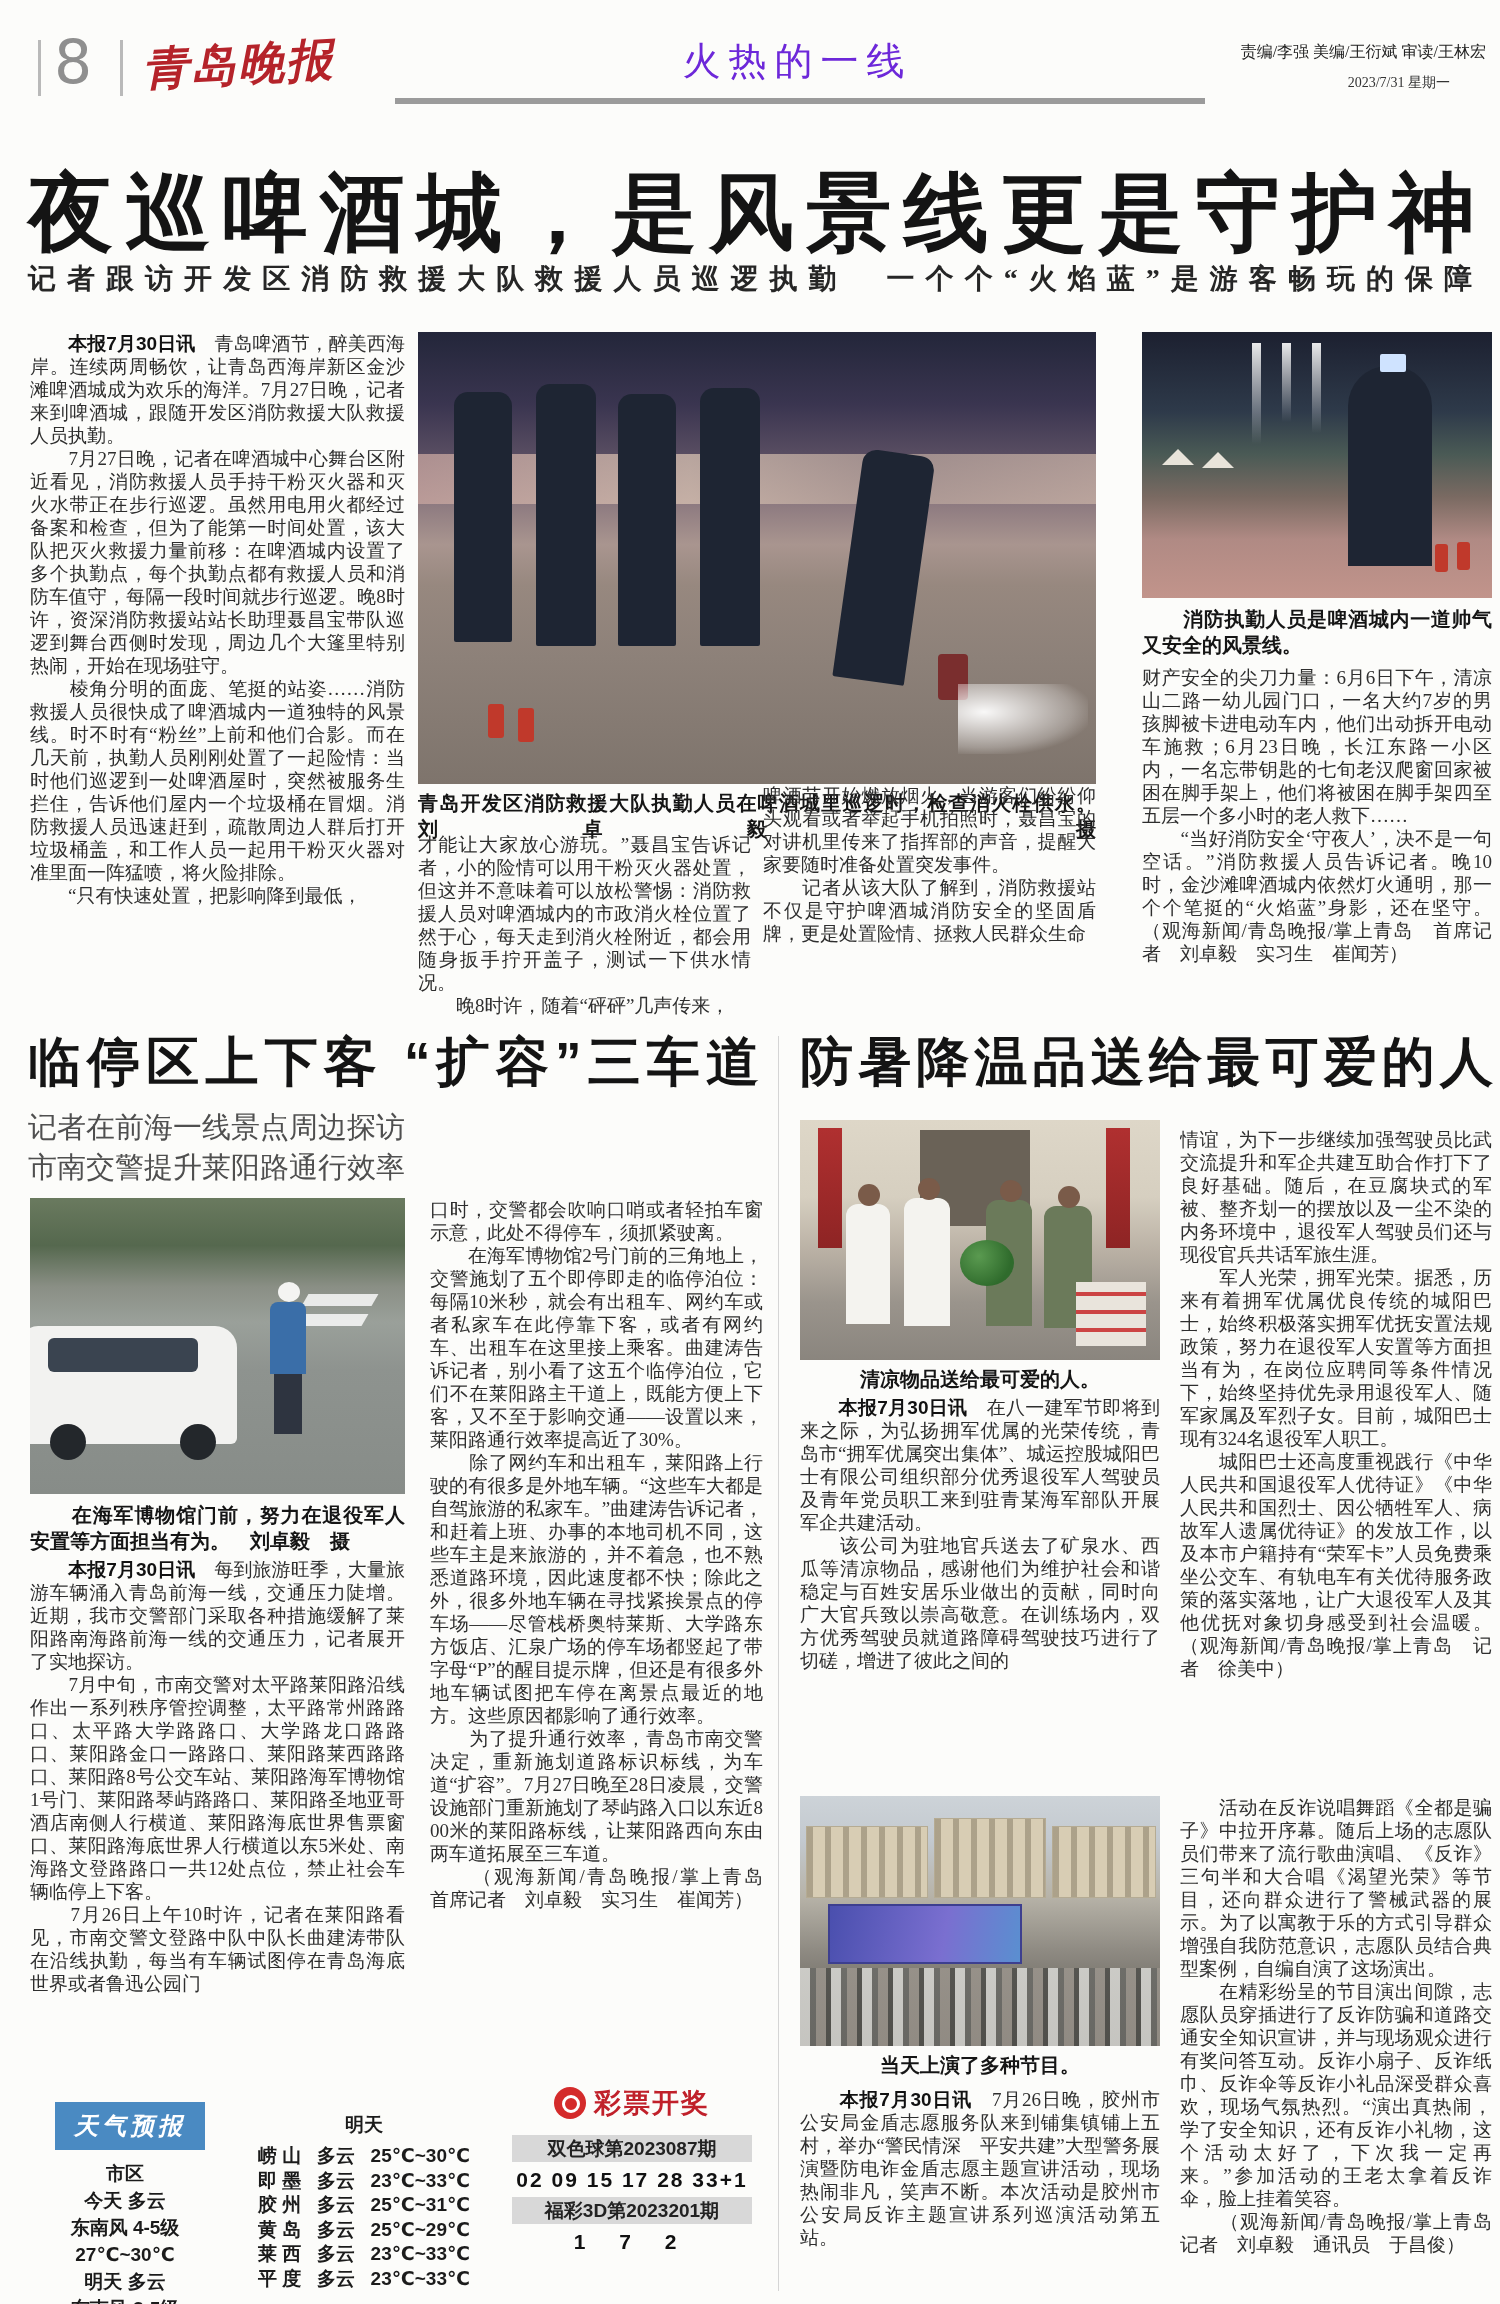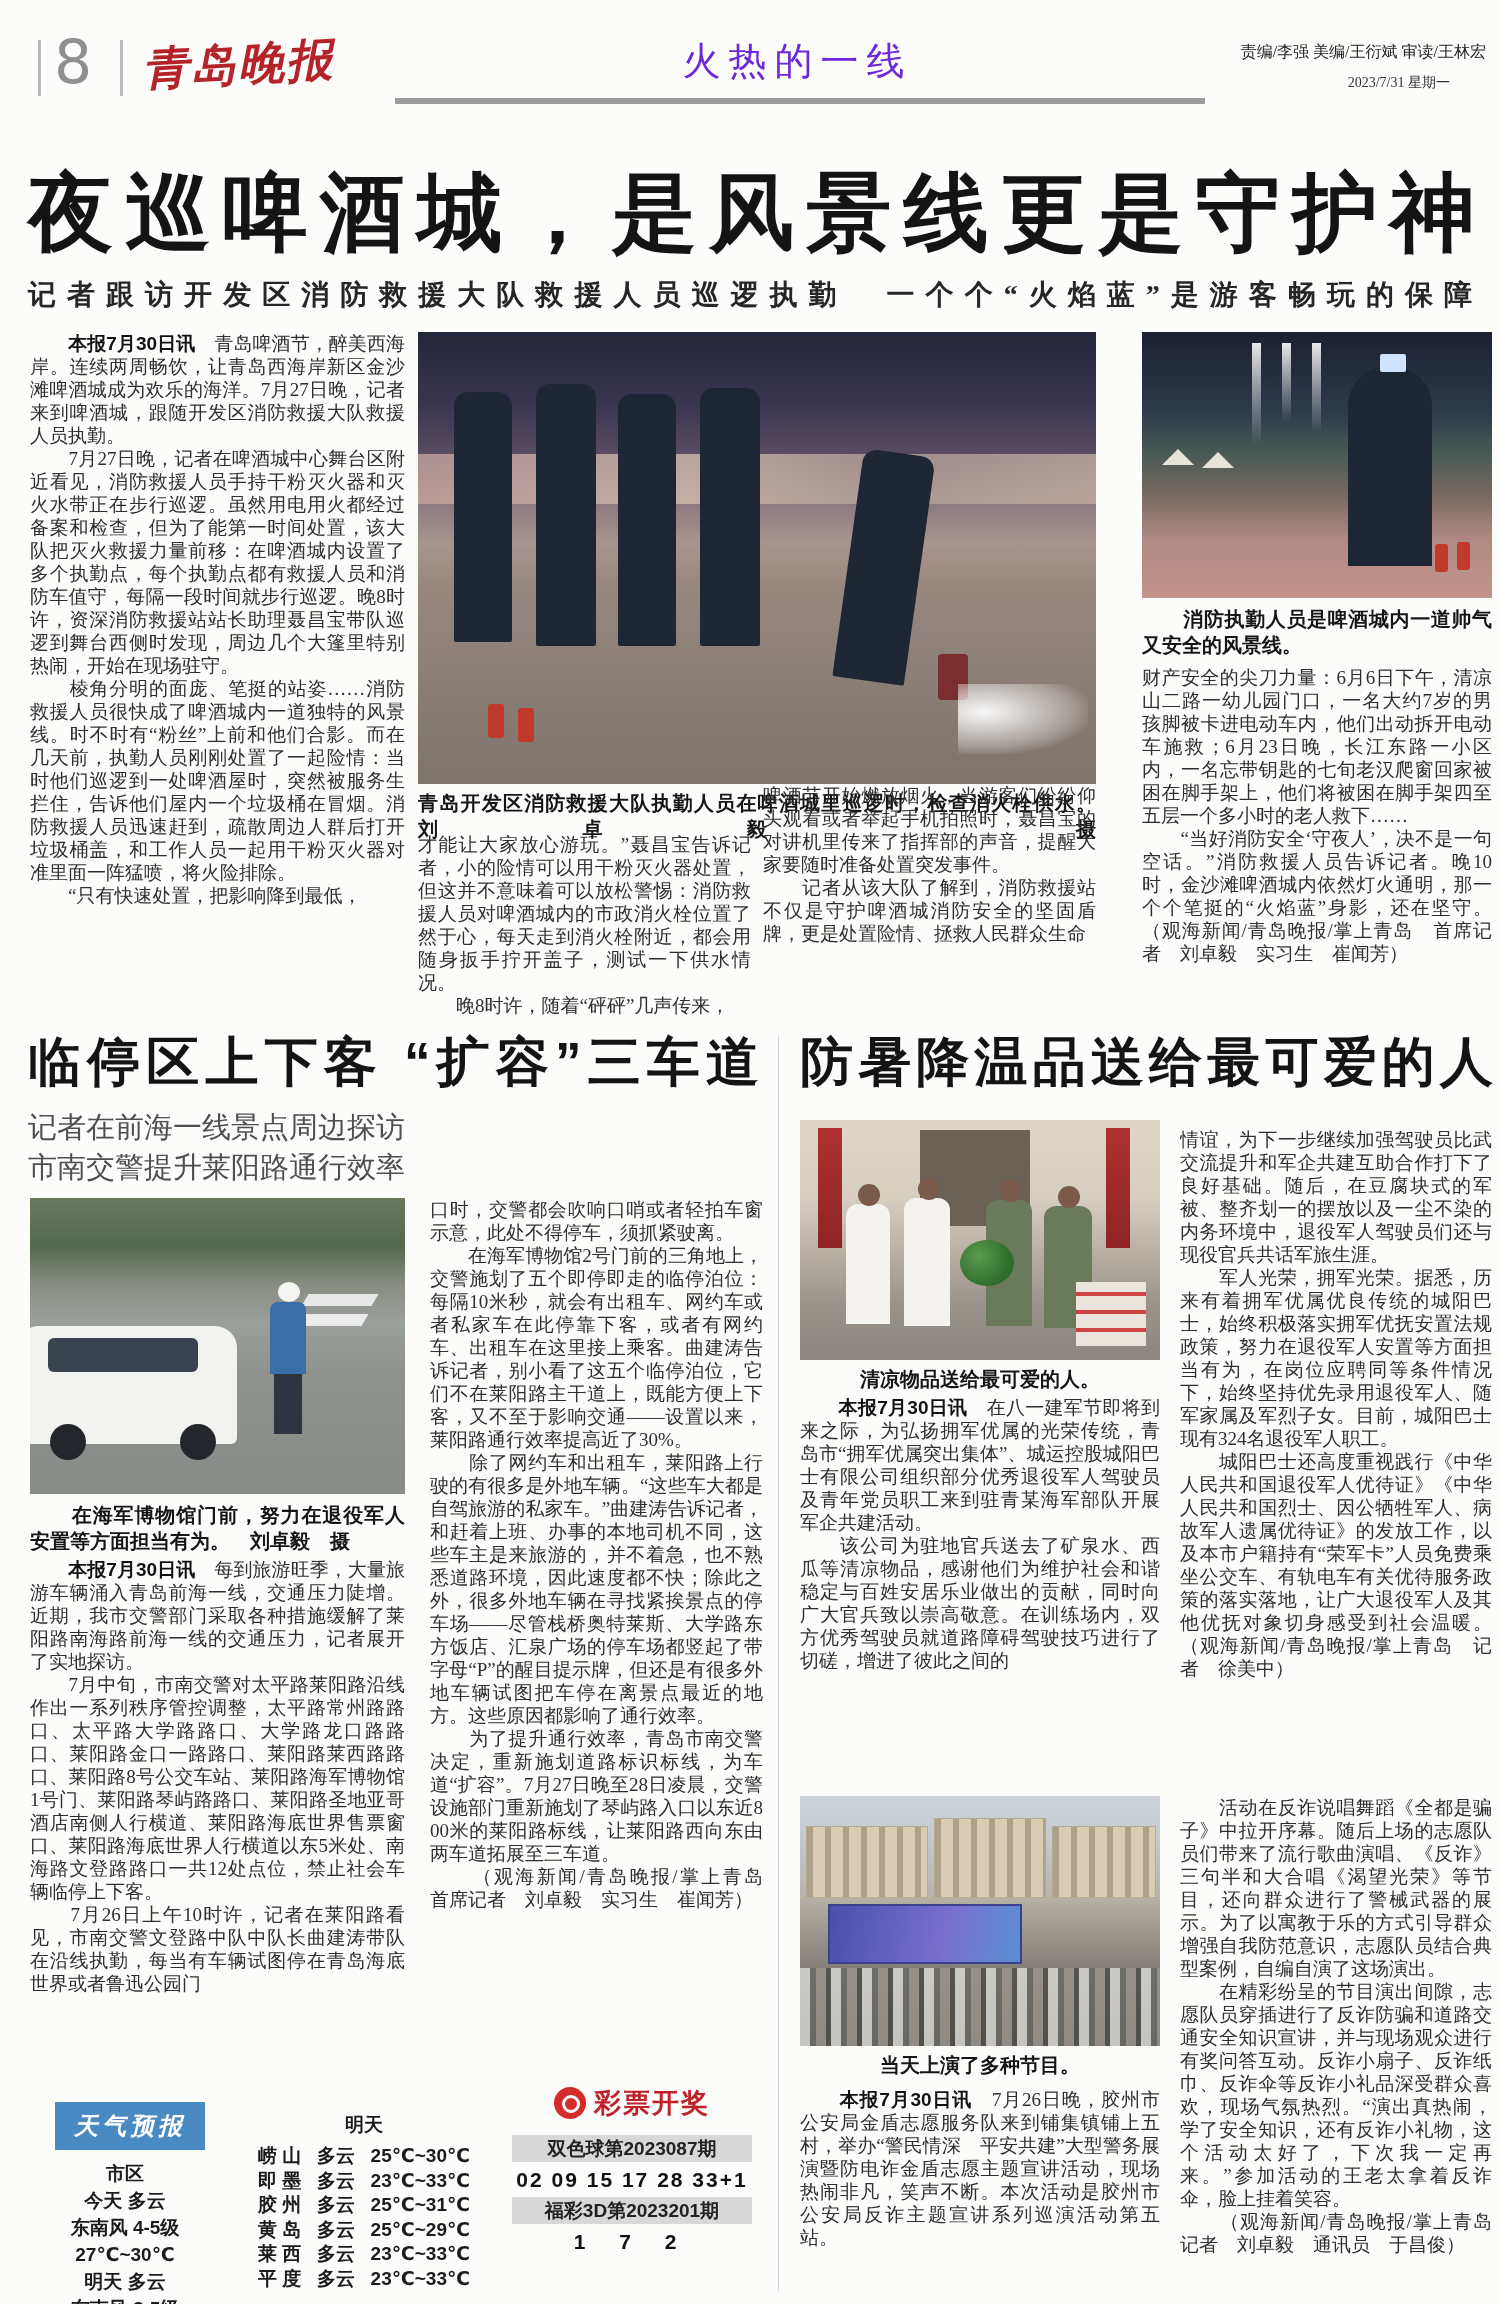--- a/index.html
+++ b/index.html
@@ -91,21 +91,21 @@
   <div class="abs pgbar" style="left:38px;top:40px;"></div>
   <div class="abs pgnum" style="left:54px;top:32px;">8</div>
   <div class="abs pgbar" style="left:120px;top:40px;"></div>
   <div class="abs masthead" style="left:142px;top:40px;">青岛晚报</div>
   <div class="abs secttitle" style="left:390px;top:36px;width:815px;">火热的一线</div>
   <div class="abs sectline" style="left:395px;top:98px;width:810px;"></div>
   <div class="abs credits" style="right:14px;top:42px;width:300px;">责编/李强 美编/王衍斌 审读/王林宏</div>
   <div class="abs pubdate" style="right:50px;top:74px;width:260px;">2023/7/31 星期一</div>
 
   <h1 class="abs hl hl1" style="left:28px;top:168px;width:1444px;">夜巡啤酒城，是风景线更是守护神</h1>
-  <p class="abs subhl" style="left:28px;top:276px;width:1444px;">记者跟访开发区消防救援大队救援人员巡逻执勤　一个个“火焰蓝”是游客畅玩的保障</p>
+  <p class="abs subhl" style="left:28px;top:260px;width:1444px;">记者跟访开发区消防救援大队救援人员巡逻执勤　一个个“火焰蓝”是游客畅玩的保障</p>
 
   <div class="abs col" style="left:30px;top:332px;width:375px;height:684px;">
 
   <p class="para"><b class="lead">　　本报7月30日讯　</b><span>青岛啤酒节，醉美西海岸。连续两周畅饮，让青岛西海岸新区金沙滩啤酒城成为欢乐的海洋。7月27日晚，记者来到啤酒城，跟随开发区消防救援大队救援人员执勤。</span></p>
       <p class="para"><b class="lead"></b><span>　　7月27日晚，记者在啤酒城中心舞台区附近看见，消防救援人员手持干粉灭火器和灭火水带正在步行巡逻。虽然用电用火都经过备案和检查，但为了能第一时间处置，该大队把灭火救援力量前移：在啤酒城内设置了多个执勤点，每个执勤点都有救援人员和消防车值守，每隔一段时间就步行巡逻。晚8时许，资深消防救援站站长助理聂昌宝带队巡逻到舞台西侧时发现，周边几个大篷里特别热闹，开始在现场驻守。</span></p>
       <p class="para"><b class="lead"></b><span>　　棱角分明的面庞、笔挺的站姿……消防救援人员很快成了啤酒城内一道独特的风景线。时不时有“粉丝”上前和他们合影。而在几天前，执勤人员刚刚处置了一起险情：当时他们巡逻到一处啤酒屋时，突然被服务生拦住，告诉他们屋内一个垃圾桶在冒烟。消防救援人员迅速赶到，疏散周边人群后打开垃圾桶盖，和工作人员一起用干粉灭火器对准里面一阵猛喷，将火险排除。</span></p>
       <p class="para"><b class="lead"></b><span>　　“只有快速处置，把影响降到最低，</span></p>
     </div>
 
   <div class="abs photo ph1" style="left:418px;top:332px;width:678px;height:452px;">

